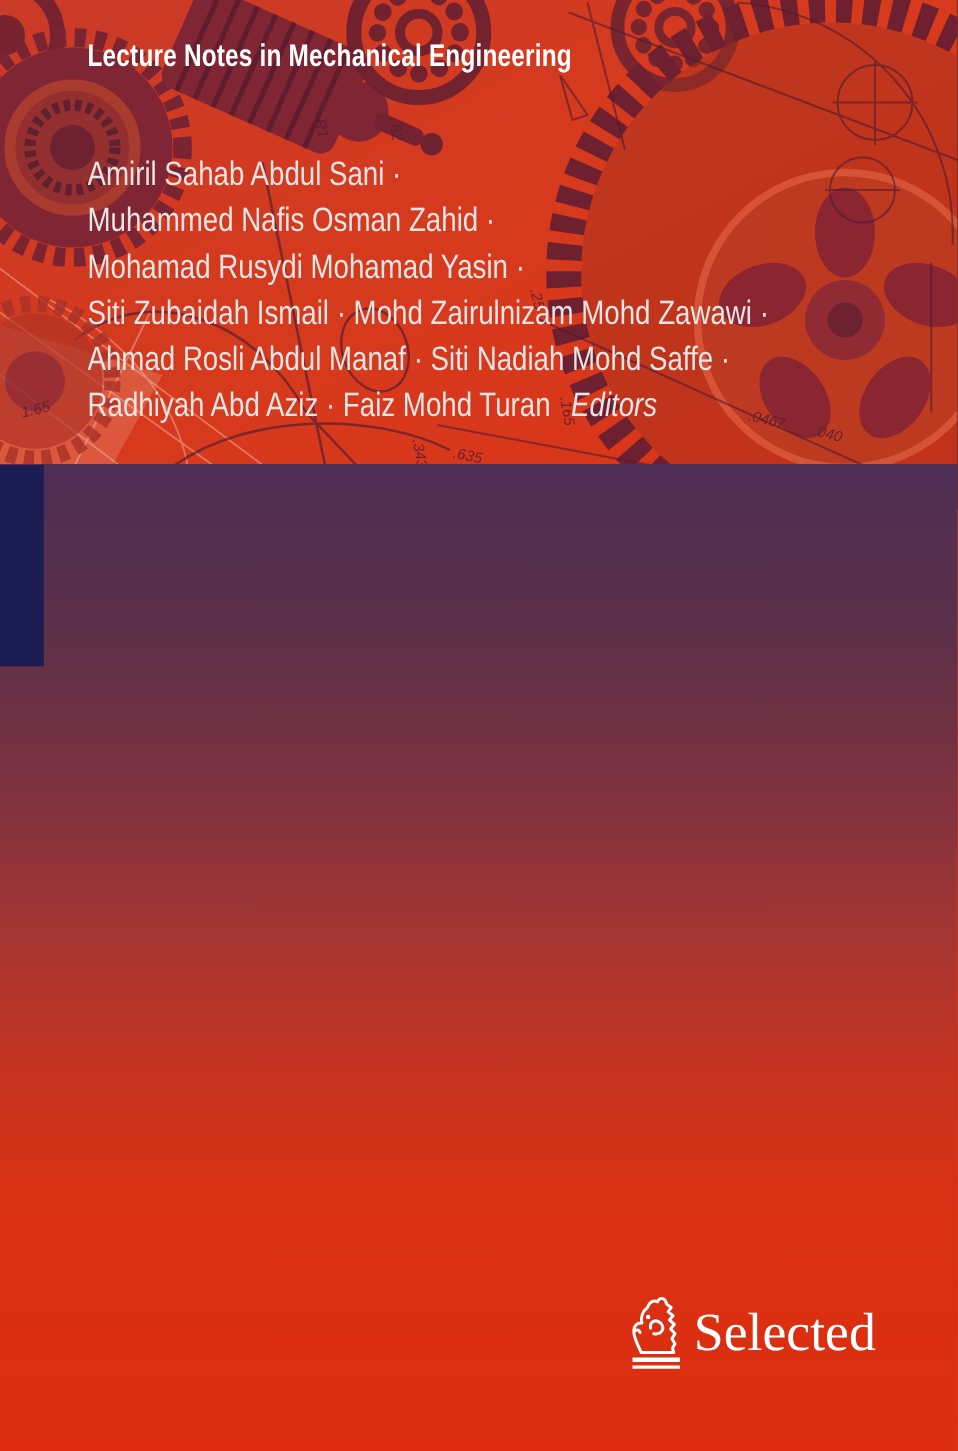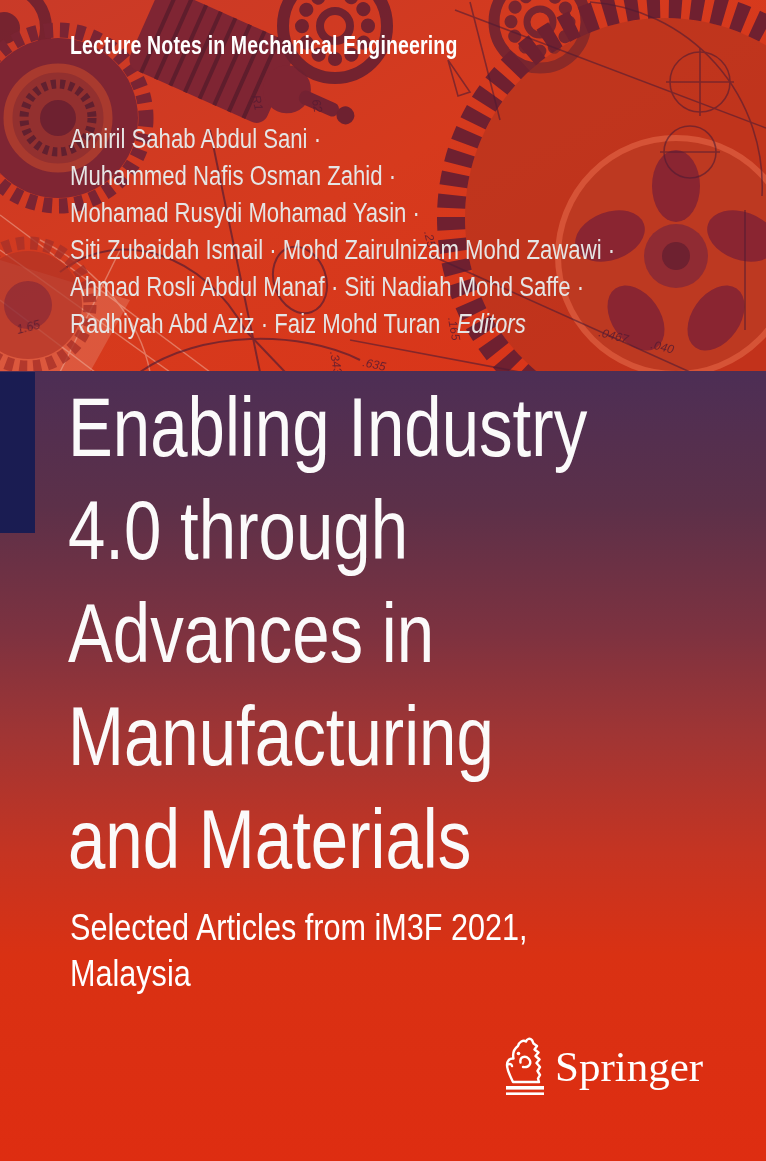--- a/index.html
+++ b/index.html
@@ -202,41 +202,30 @@
     <div class="ed-line">Amiril Sahab Abdul Sani ·</div>
     <div class="ed-line">Muhammed Nafis Osman Zahid ·</div>
     <div class="ed-line">Mohamad Rusydi Mohamad Yasin ·</div>
     <div class="ed-line">Siti Zubaidah Ismail · Mohd Zairulnizam Mohd Zawawi ·</div>
     <div class="ed-line">Ahmad Rosli Abdul Manaf · Siti Nadiah Mohd Saffe ·</div>
     <div class="ed-line">
       <span>Radhiyah Abd Aziz · Faiz Mohd Turan</span><span class="editors-label">Editors</span>
     </div>
   </div>
 
-  <div class="title-block">
-    <div class="title-line">Enabling Industry</div>
-    <div class="title-line">4.0 through</div>
-    <div class="title-line">Advances in</div>
-    <div class="title-line">Manufacturing</div>
-    <div class="title-line">and Materials</div>
-  </div>
-
-  <div class="subtitle-block">
-    <div class="subtitle-line">Selected Articles from iM3F 2021,</div>
-    <div class="subtitle-line">Malaysia</div>
-  </div>
+
 
   <div class="publisher">
     <svg class="horse-icon" width="44" height="60" viewBox="0 0 44 60" aria-hidden="true">
       <g fill="none" stroke="#ffffff" stroke-width="2.4" stroke-linejoin="round" stroke-linecap="round">
         <path d="M10,46 C7,40 4,34 4,29 C4,25 6.5,22 10.5,22.5 C9.5,18 11,13 15,10 C16,6 20,3.5 23,5.5 C24,2.5 27,2 29,4 L30.5,7.5
                  L34,10 L31.5,13.5 L35.5,16.5 L32.5,20 L36.5,23.5 L33.5,27 L37,31 L34.5,35 L37,39 L35,42.5 L36,46 Z"></path>
         <path d="M5,28.5 C7,27.5 8.5,28 9,30"></path>
         <path d="M20,31 C26,32 29.5,27 25.5,22.5 C22,19 16.5,21 17.5,26.5"></path>
       </g>
       <circle cx="15.5" cy="17.5" r="1.8" fill="#ffffff"></circle>
       <rect x="3" y="50" width="38" height="3.6" fill="#ffffff"></rect>
       <rect x="3" y="56.4" width="38" height="2.6" fill="#ffffff"></rect>
     </svg>
-    <div class="publisher-name">Springer</div>
+    <div class="publisher-name">Selected</div>
   </div>
 
 </div>
 
 </body></html>

